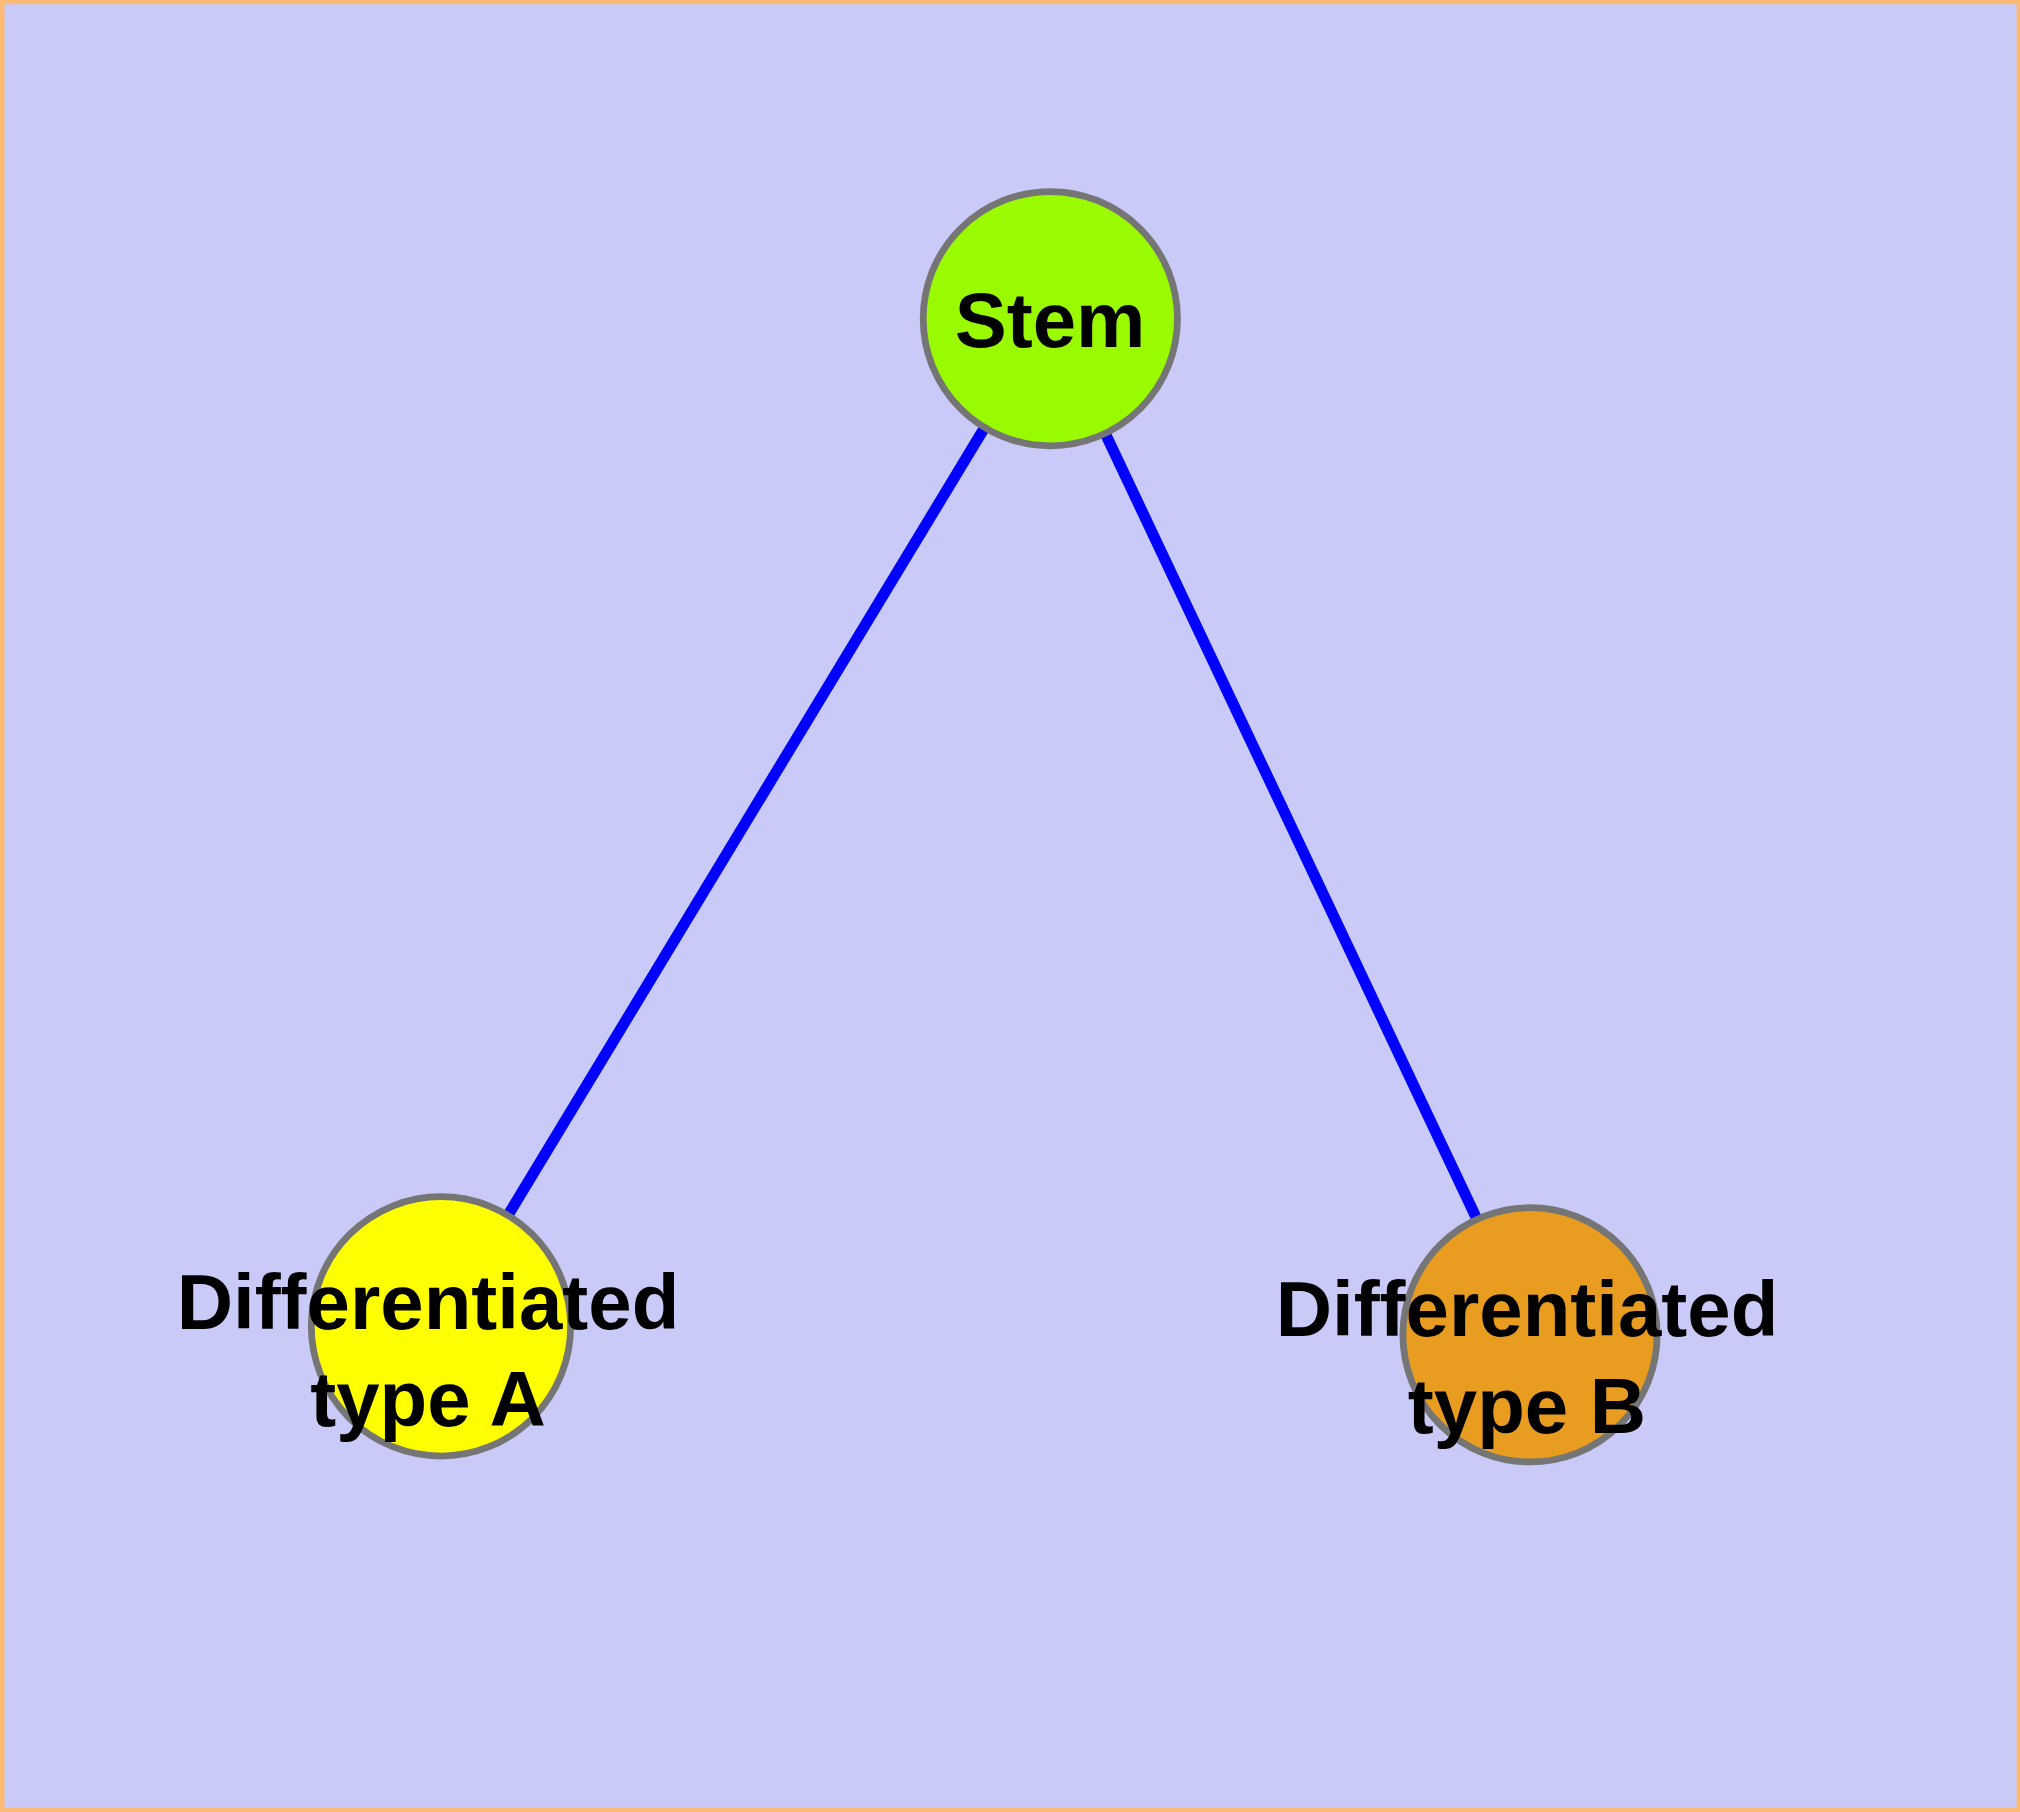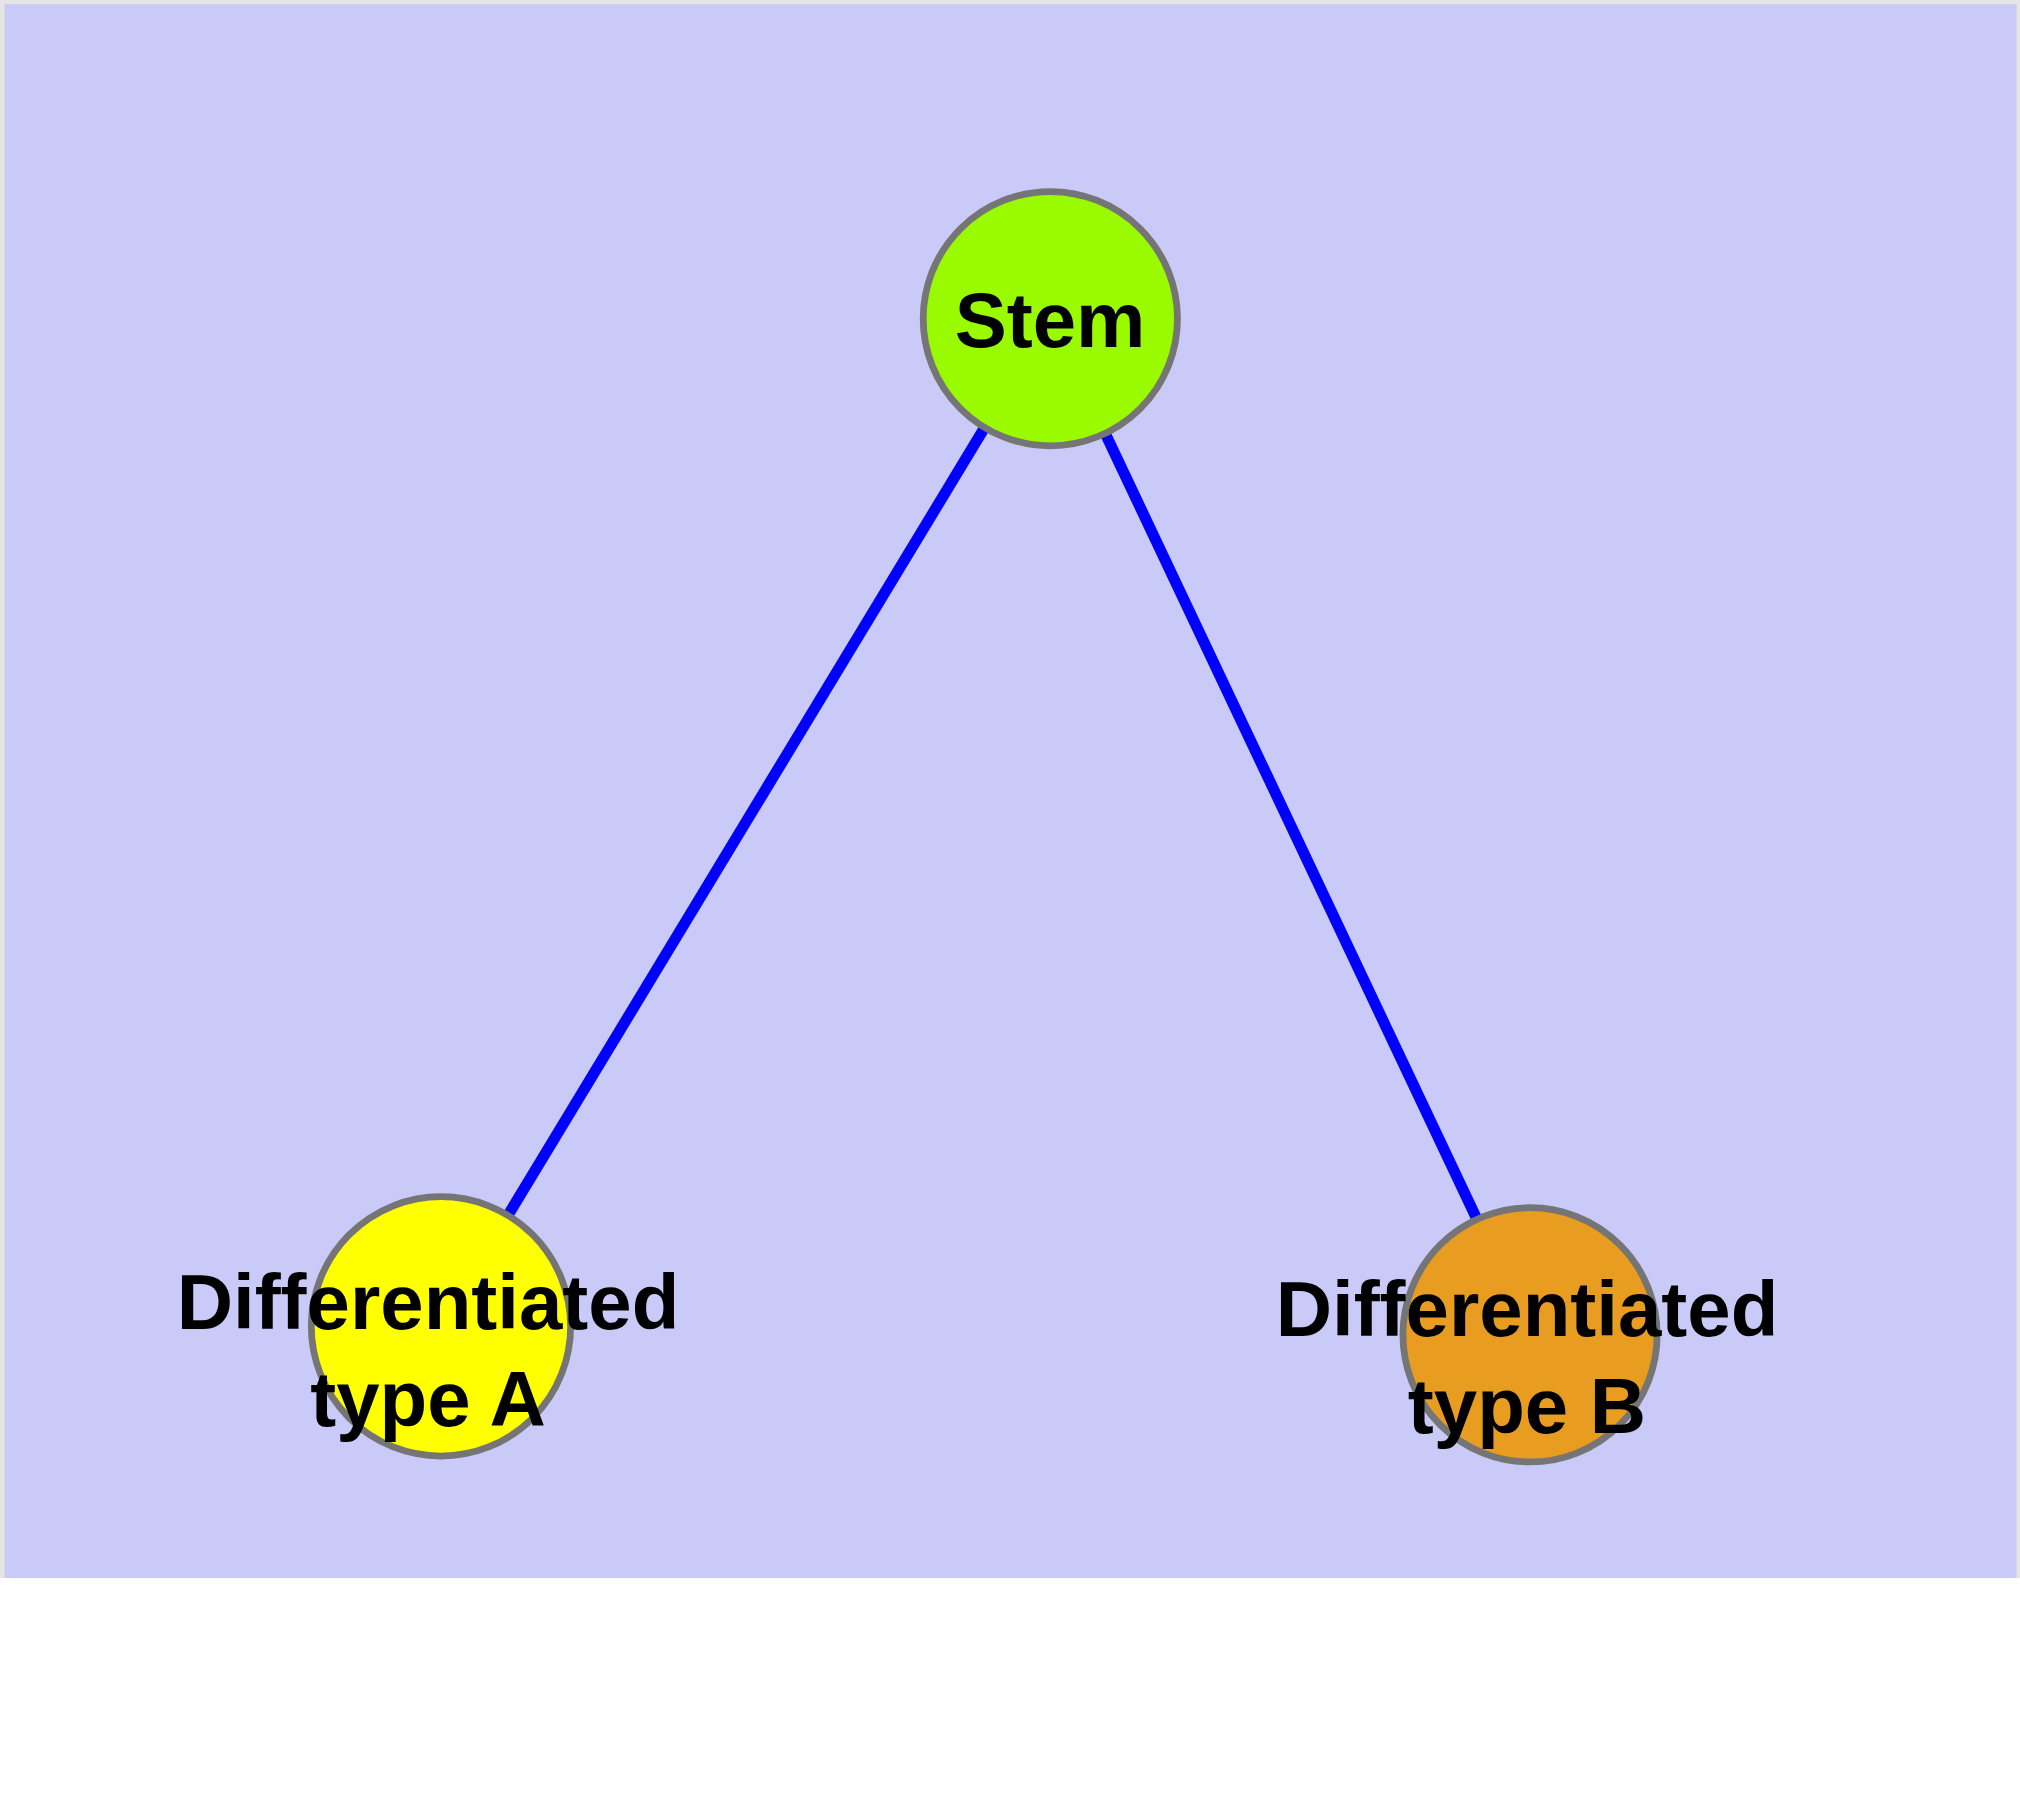--- a/index.html
+++ b/index.html
@@ -4,22 +4,22 @@
 <style>
   html, body {
     margin: 0;
     padding: 0;
     background: #ffffff;
     font-family: "Liberation Sans", sans-serif;
   }
   .canvas {
     position: relative;
     width: 2021px;
-    height: 1578px;
-    background: #e5e5e5;
+    height: 1812px;
+    background: #fdba74;
     overflow: hidden;
   }
   .graph-svg {
     position: absolute;
     left: 0;
     top: 0;
     display: block;
   }
   .node-label {
     position: absolute;

